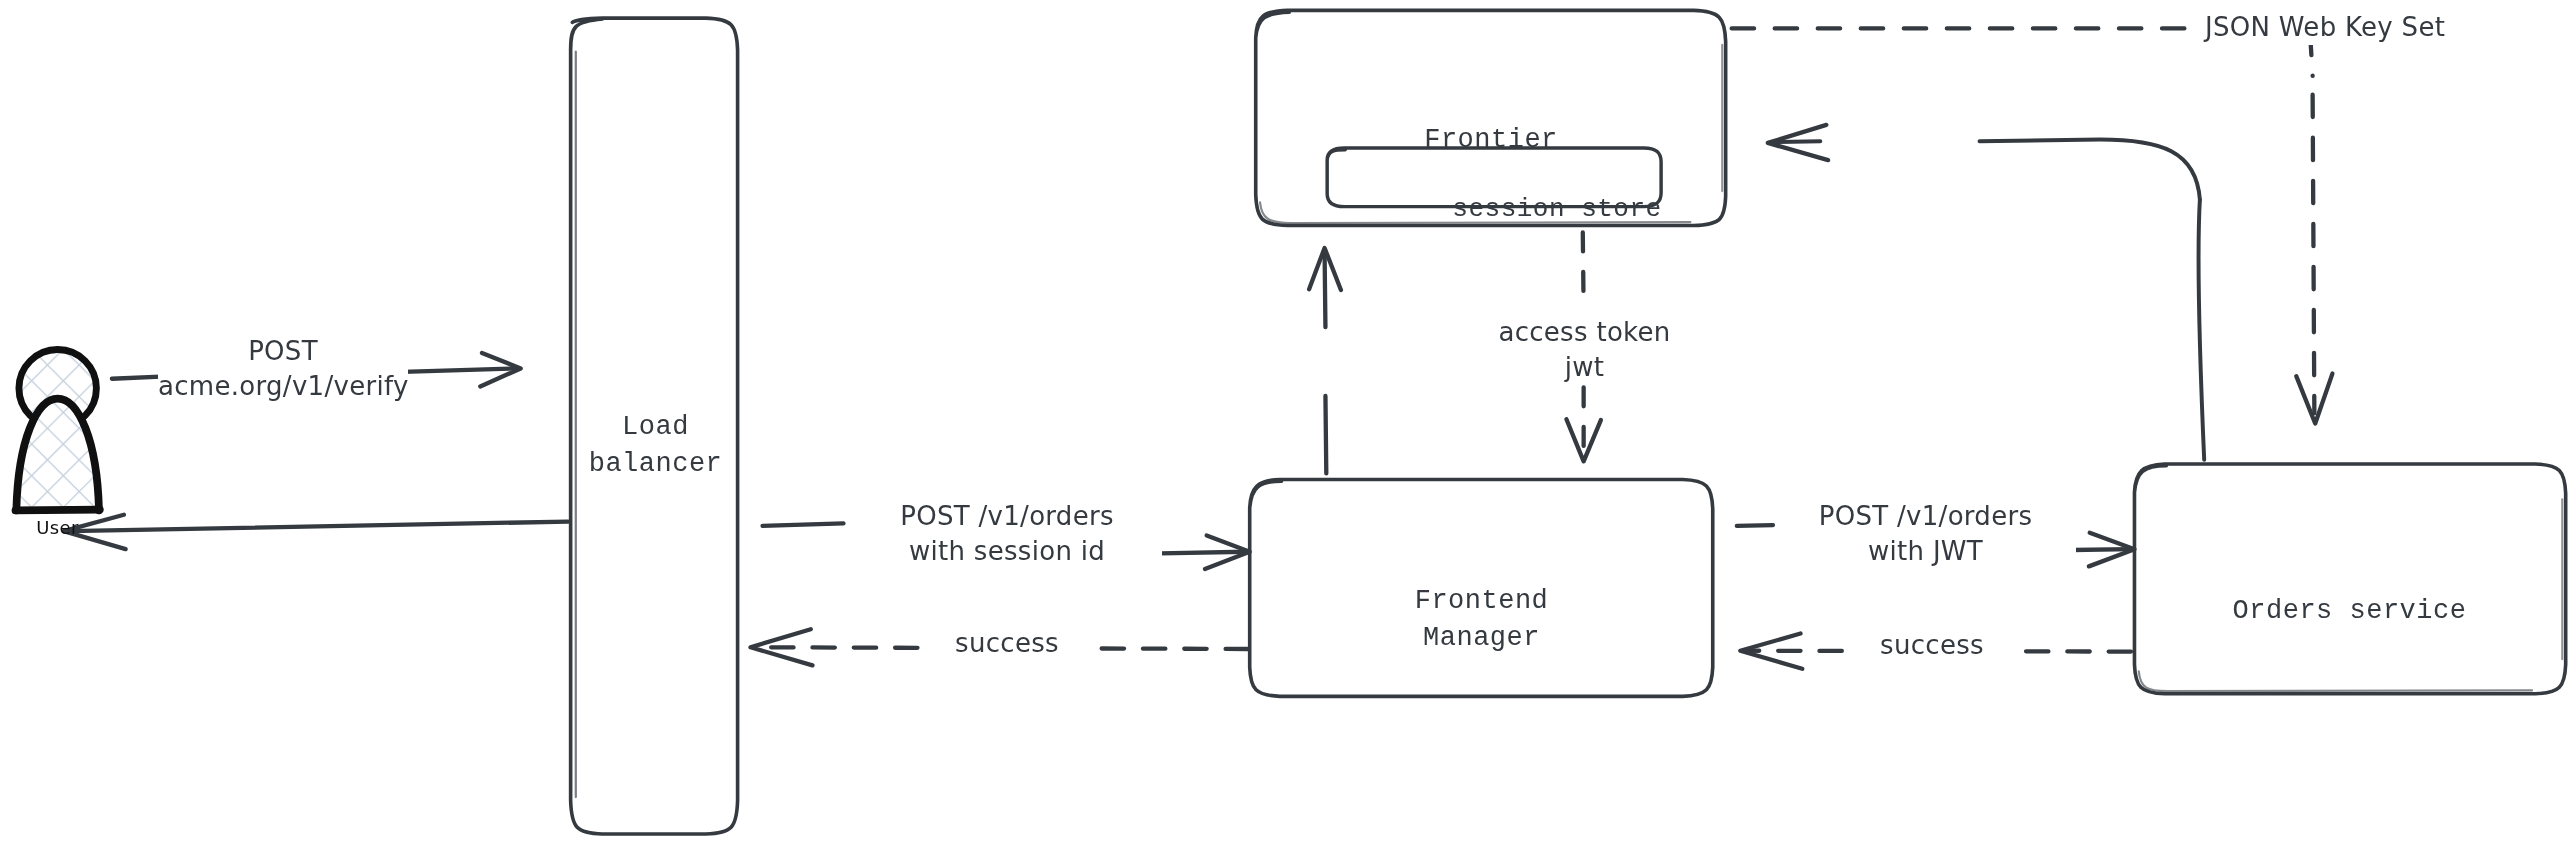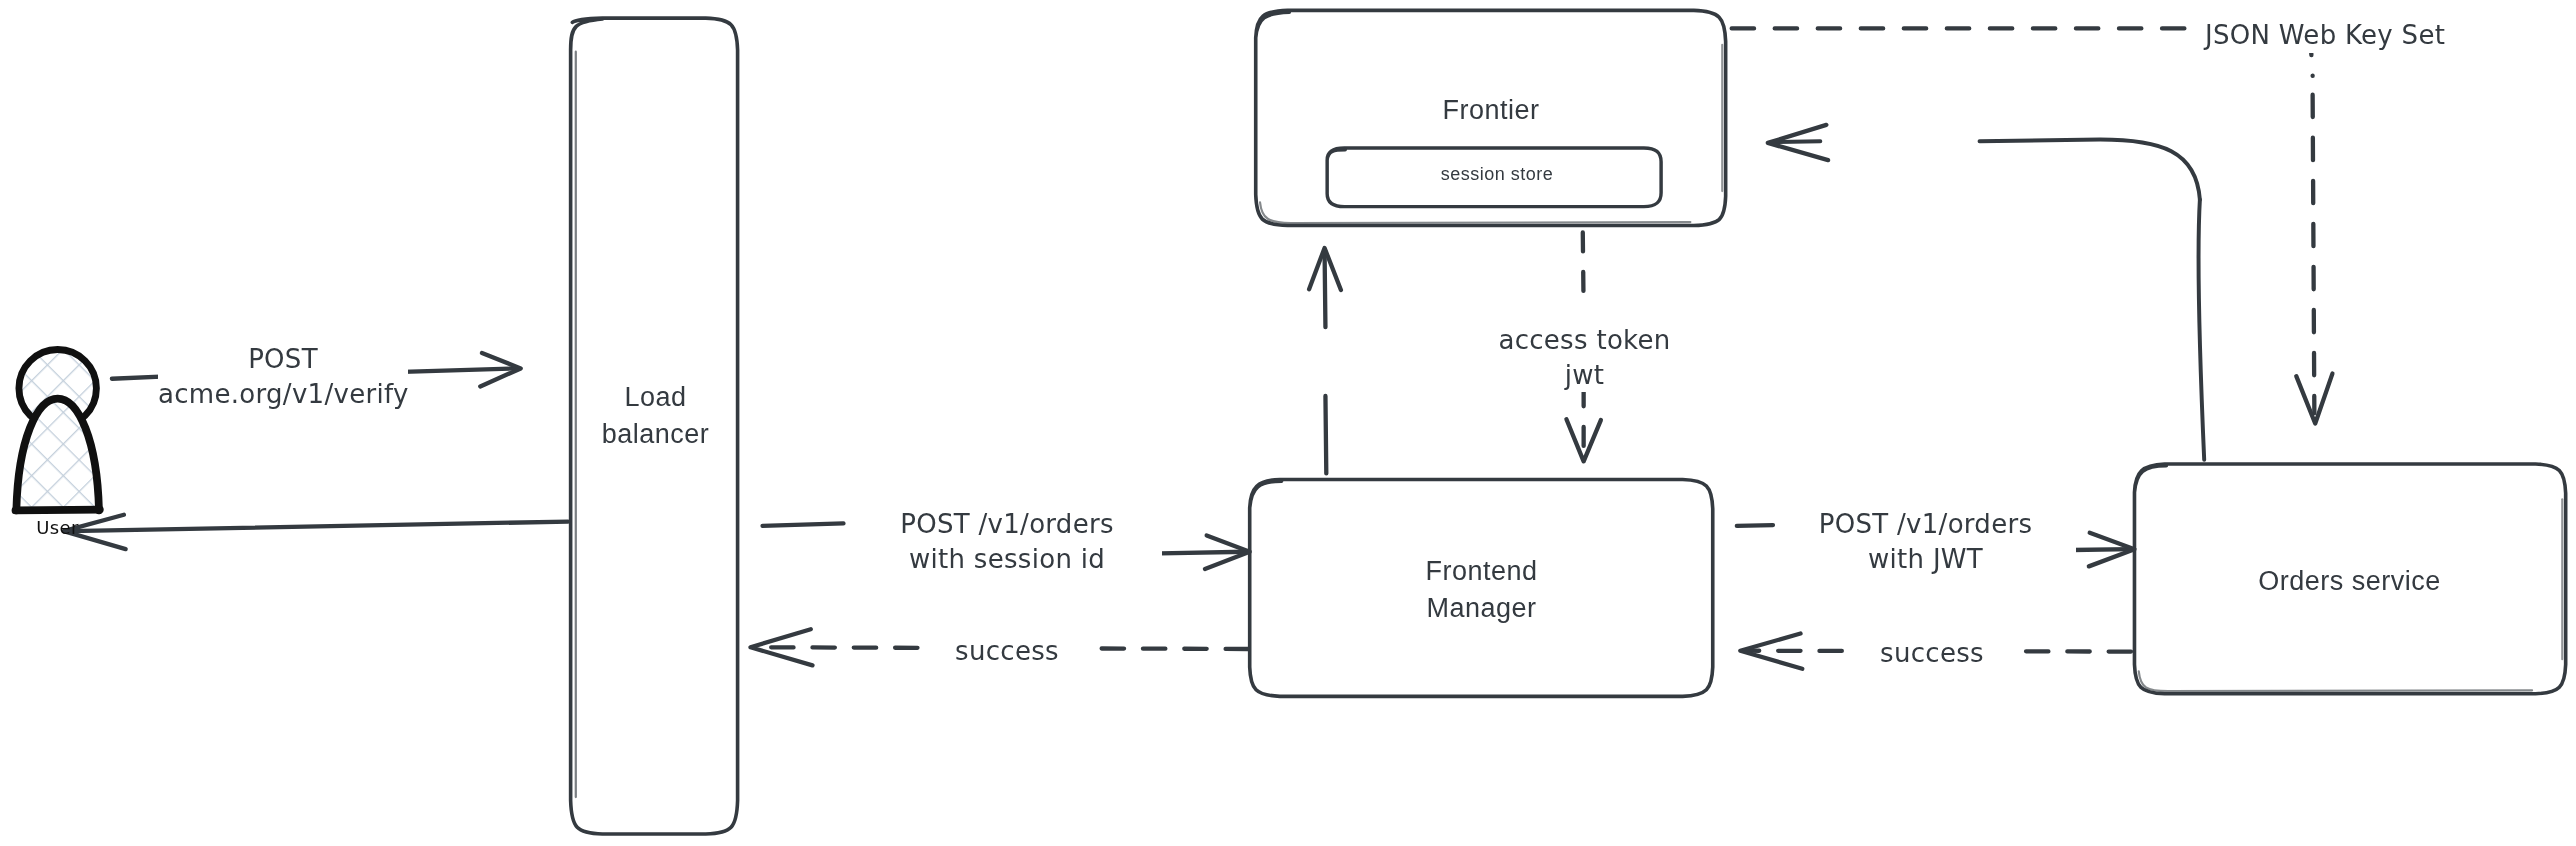--- a/index.html
+++ b/index.html
@@ -20,39 +20,39 @@
     position: absolute;
     top: 0;
     left: 0;
     width: 2576px;
     height: 847px;
   }
   .node-label {
     position: absolute;
     text-align: center;
     color: #343a40;
-    font-family: Liberation Sans, sans-serif;
+    font-family: Liberation Mono, monospace;
     font-size: 27px;
     line-height: 1.38;
     letter-spacing: 0.5px;
     white-space: pre-line;
     pointer-events: none;
+    margin-top: 30px;
   }
   .edge-label {
     position: absolute;
     text-align: center;
     color: #343a40;
     font-family: "DejaVu Sans", sans-serif;
     font-size: 26px;
     line-height: 1.33;
     letter-spacing: 0.3px;
     white-space: pre-line;
     background: #ffffff;
     pointer-events: none;
-    margin-top: 8px;
   }
   .actor-label {
     position: absolute;
     color: #101010;
     font-family: "DejaVu Sans", sans-serif;
     font-size: 18px;
     letter-spacing: 0.4px;
     text-align: center;
   }
 </style>
@@ -179,21 +179,21 @@
     </g>
   </svg>
 
   <div class="actor-label" style="left: 0px; top: 517px; width: 115px;">User</div>
 
   <div class="node-label" style="left: 571px; top: 379px; width: 169px;">Load
 balancer</div>
 
   <div class="node-label" style="left: 1256px; top: 92px; width: 470px;">Frontier</div>
 
-  <div class="node-label" style="left: 1327px; top: 162px; width: 340px; font-size: 18px;">session store</div>
+  <div class="node-label" style="left: 1387px; top: 162px; width: 340px; font-size: 26px;">session store</div>
 
   <div class="node-label" style="left: 2134px; top: 563px; width: 431px;">Orders service</div>
 
   <div class="node-label" style="left: 1250px; top: 553px; width: 463px;">Frontend
 Manager</div>
 
   <div class="edge-label" style="left: 158px; top: 334px; width: 250px;">POST
 acme.org/v1/verify</div>
 
   <div class="edge-label" style="left: 852px; top: 499px; width: 310px;">POST /v1/orders

